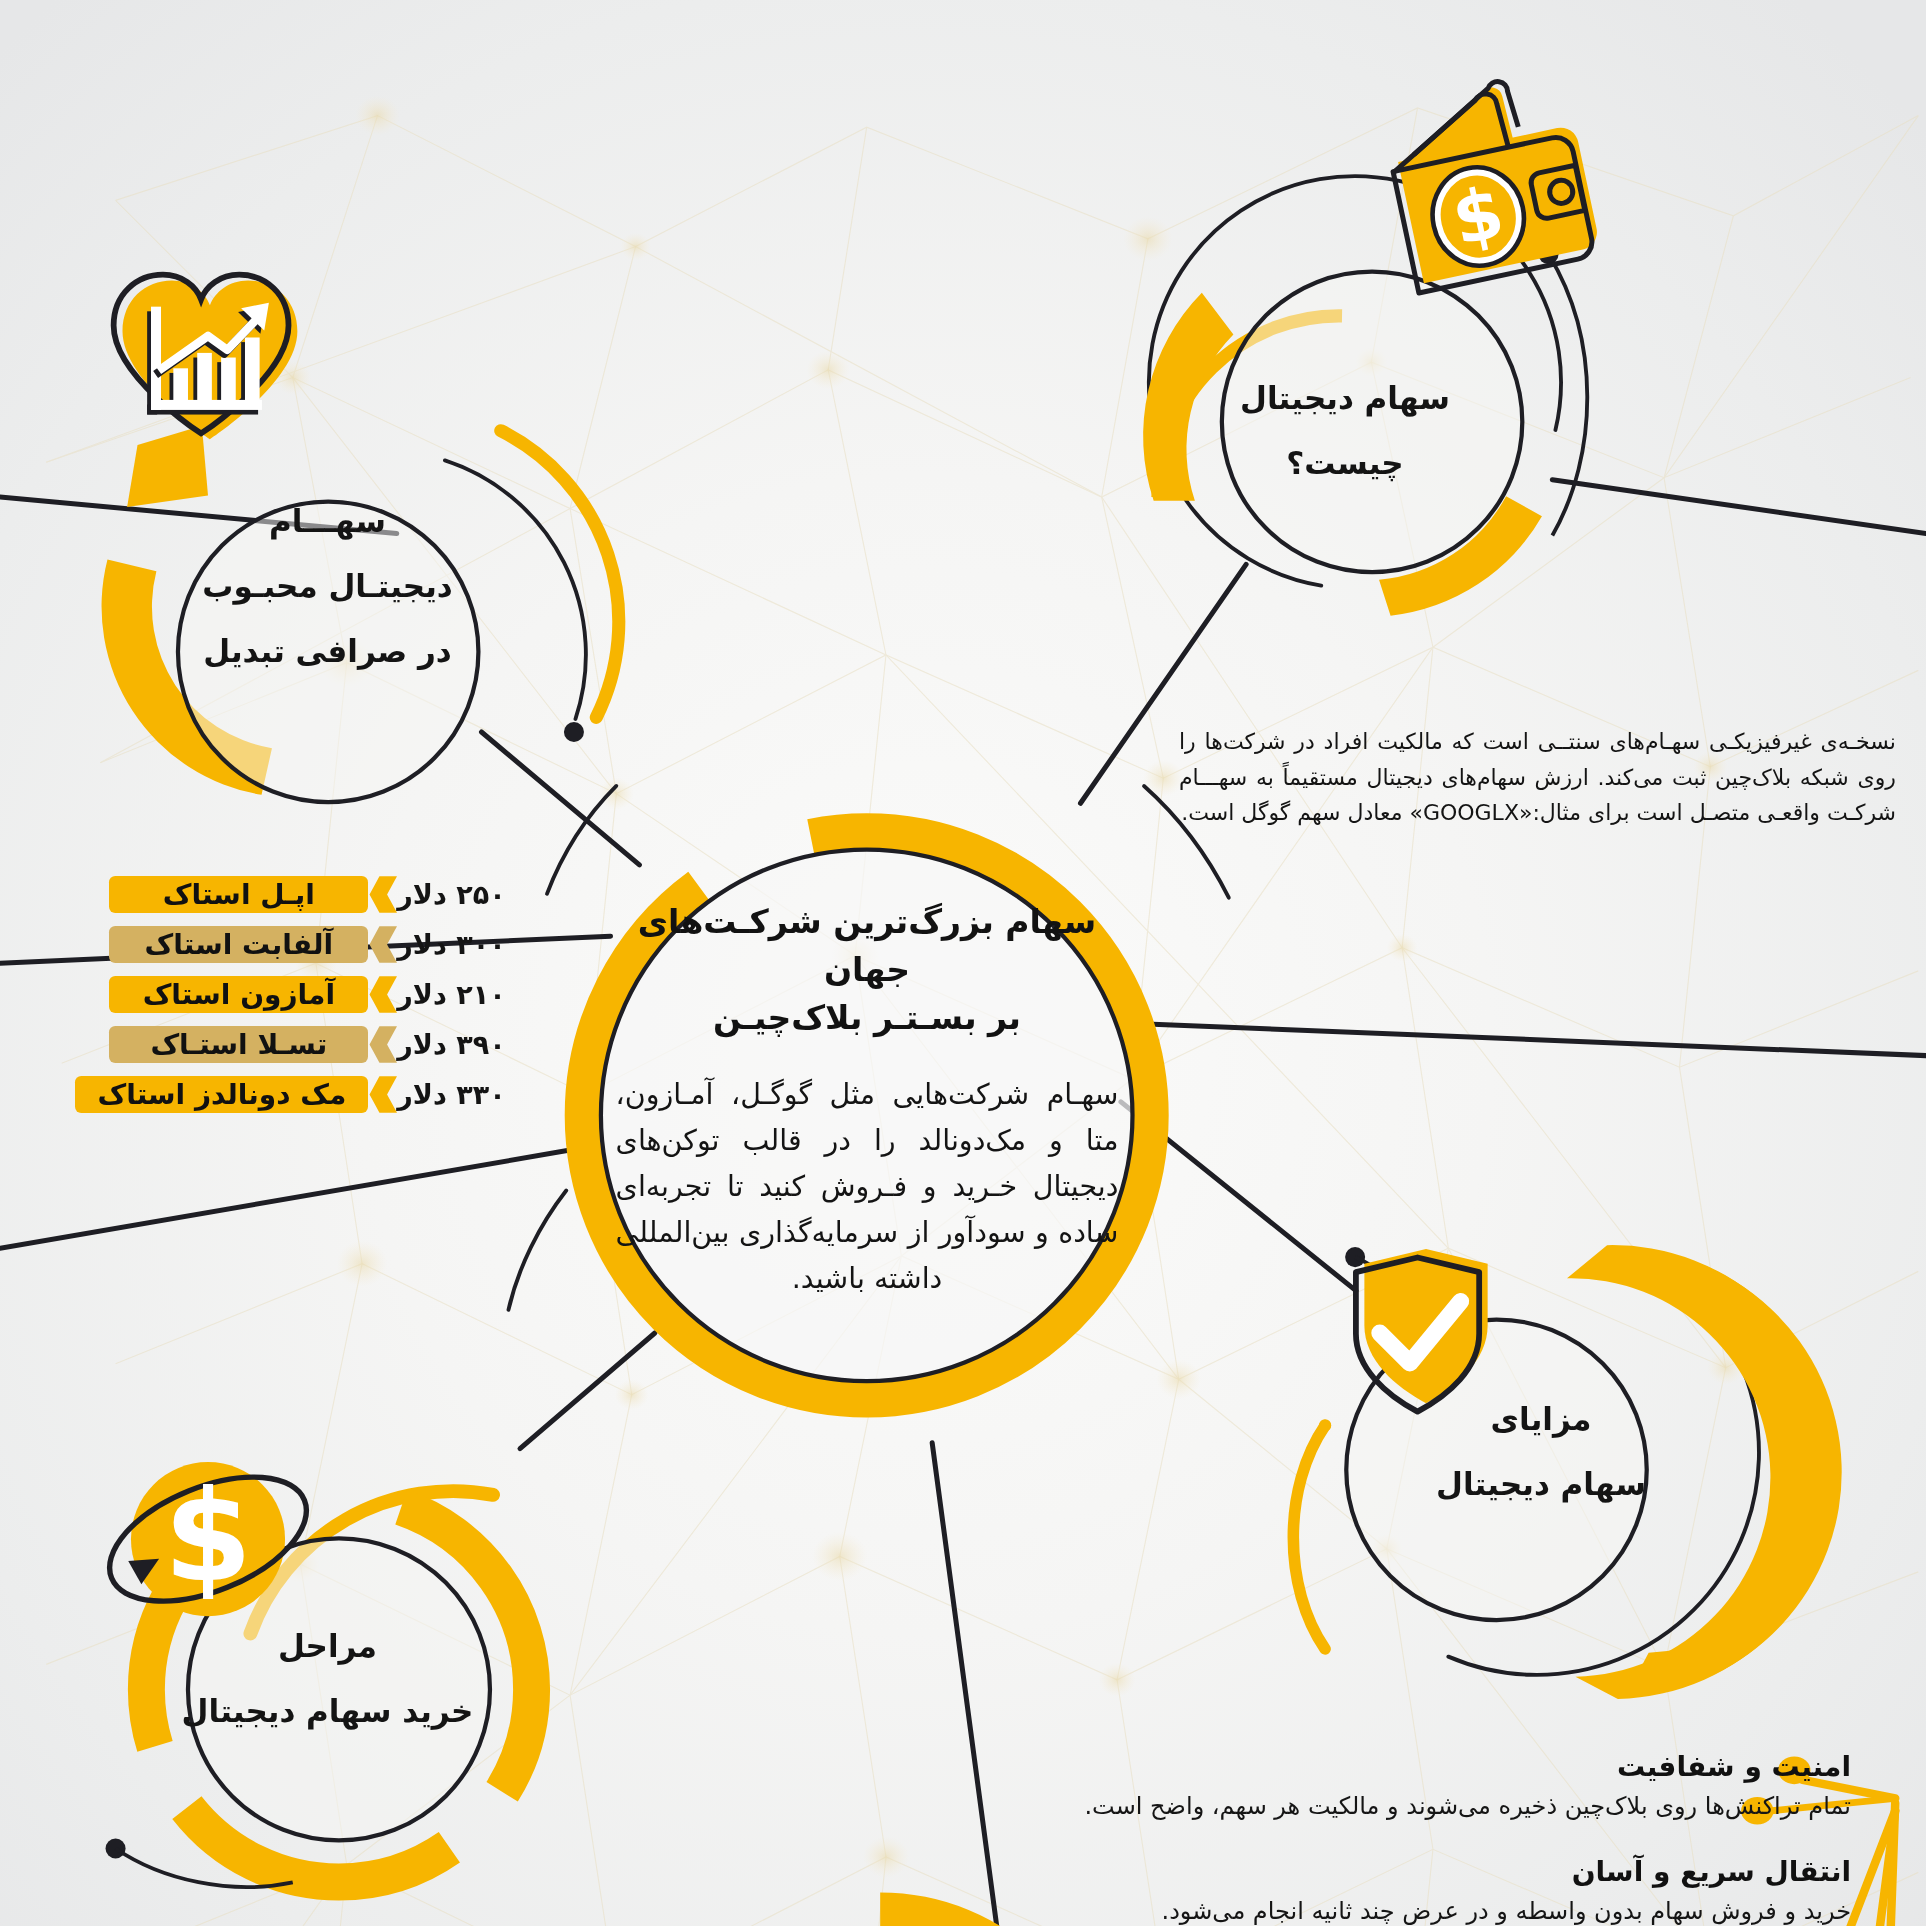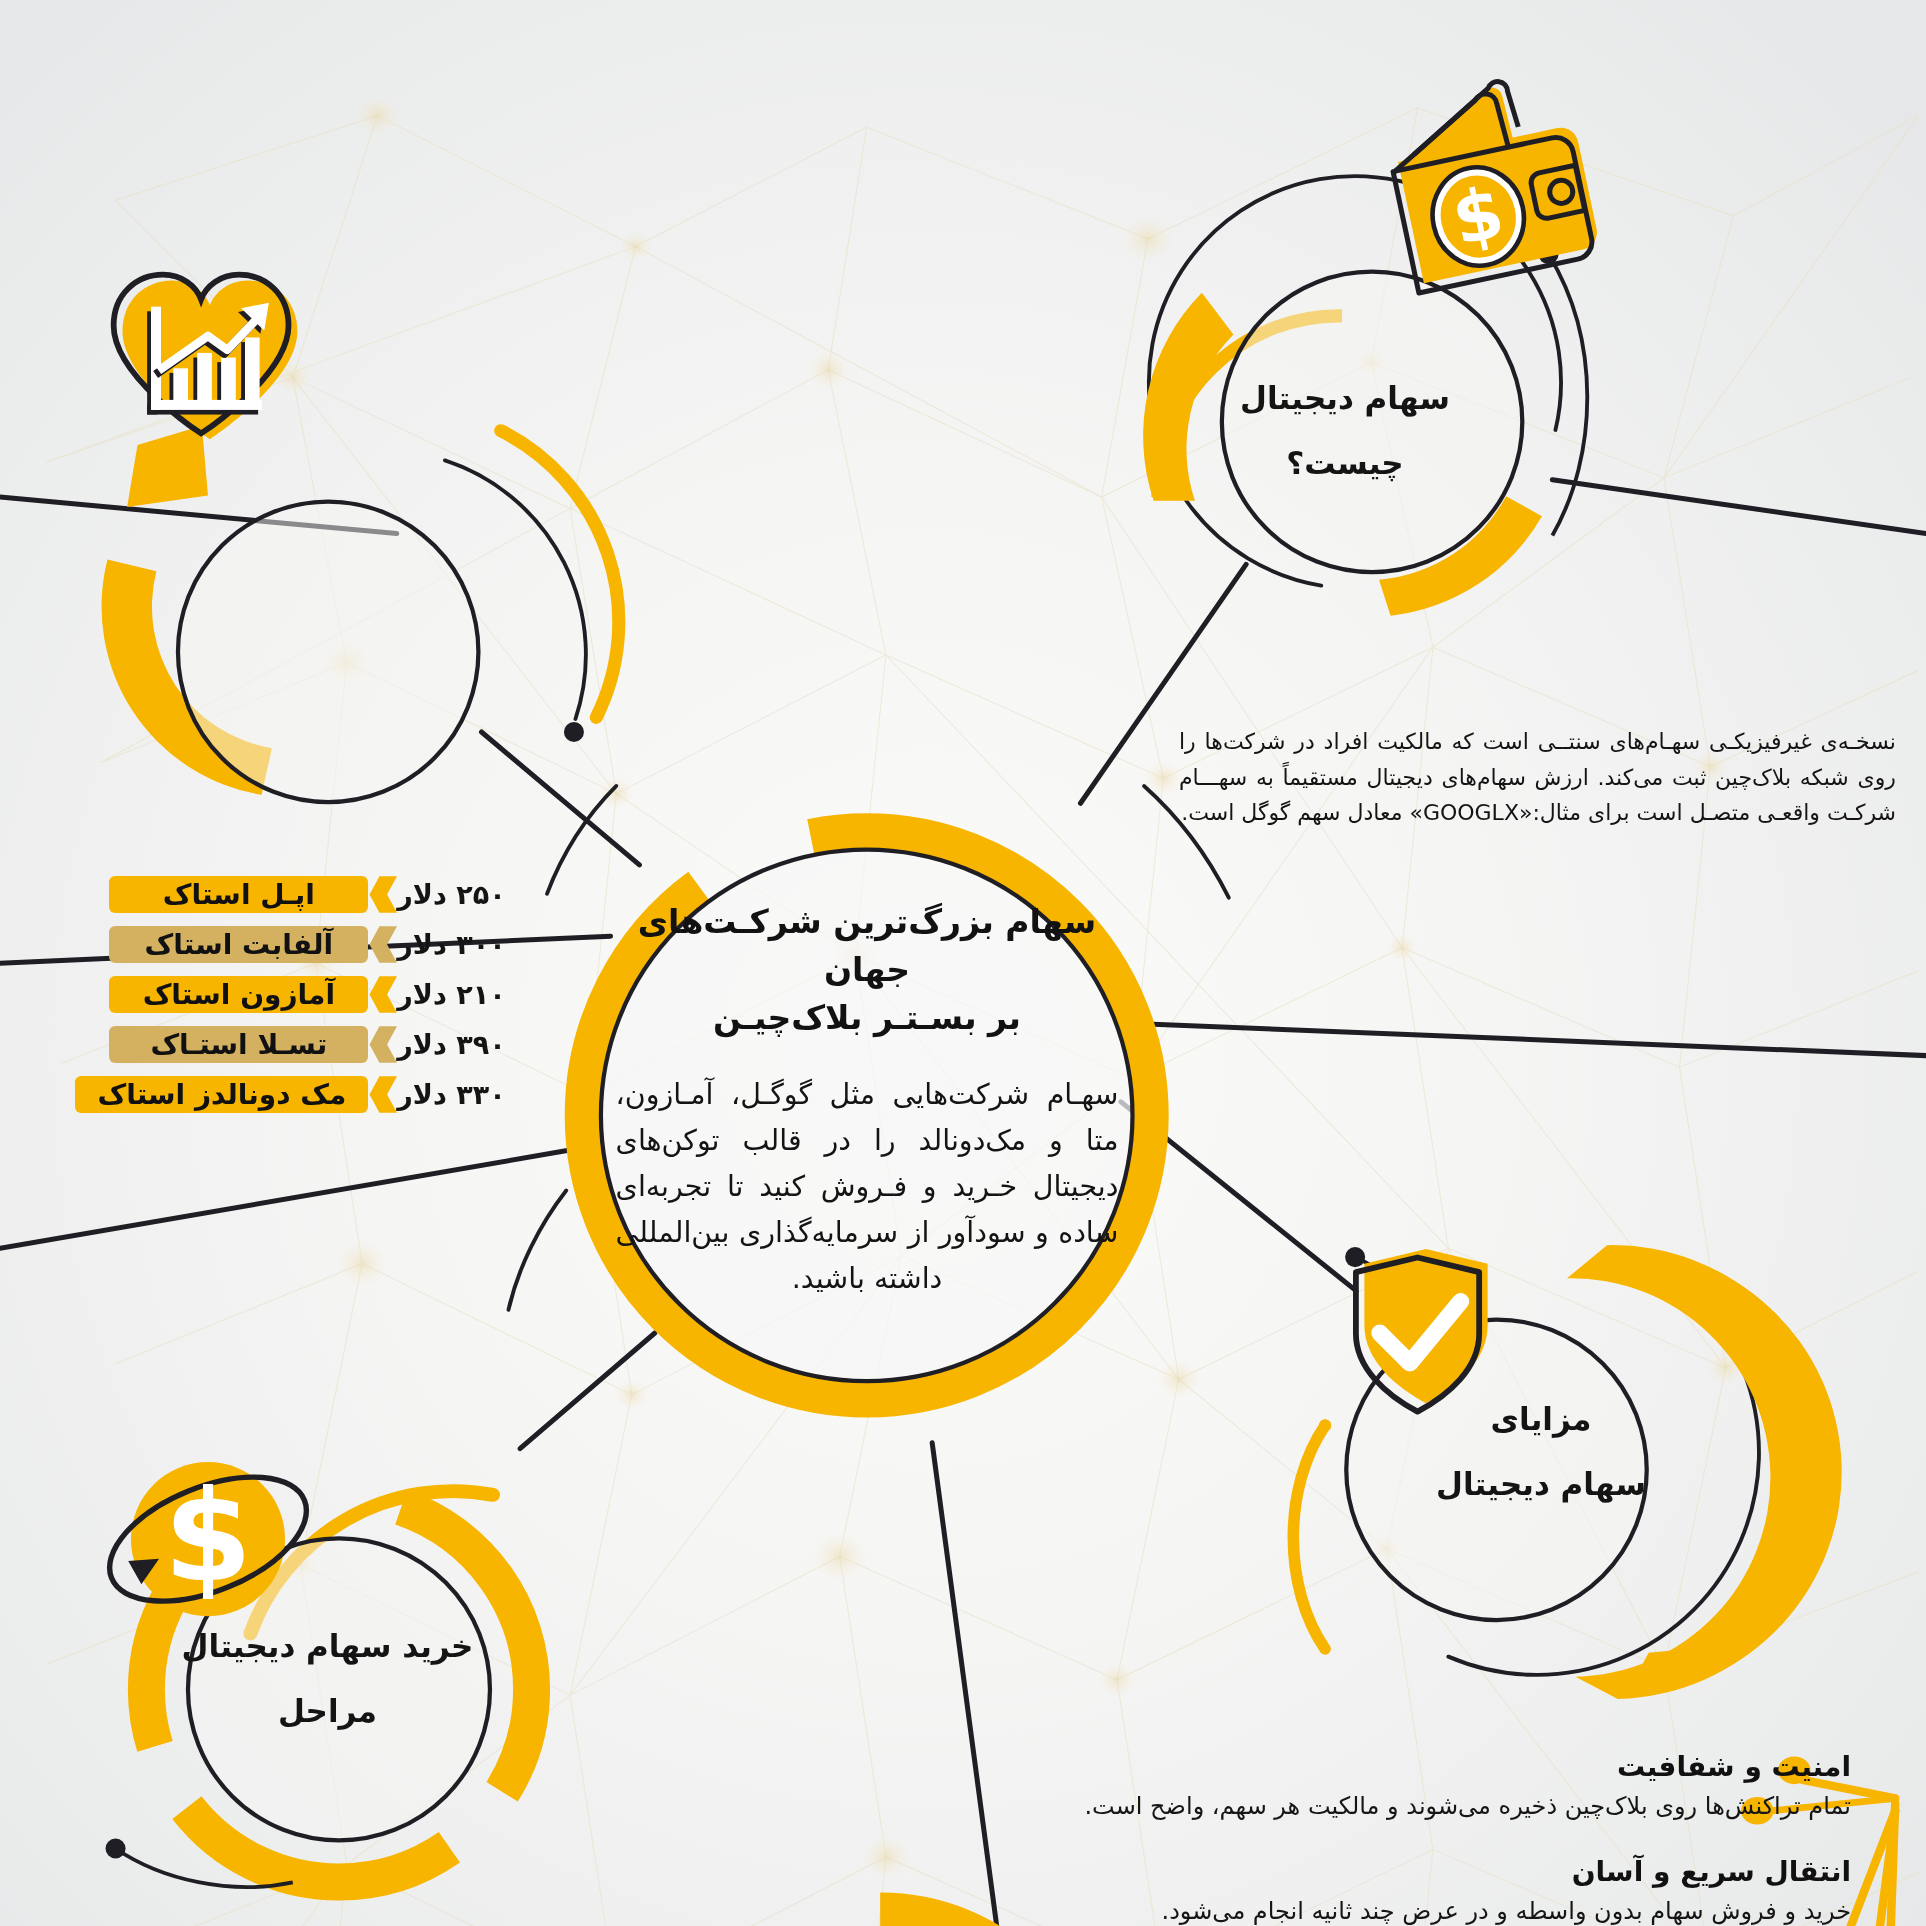--- a/index.html
+++ b/index.html
@@ -341,29 +341,34 @@
       <div>بر بسـتـر بلاک‌چیـن</div>
     </div>
     <div id="center-body">سهـام شرکت‌هایی مثل گوگـل، آمـازون، متا و مک‌دونالد را در قالب توکن‌های دیجیتال خـرید و فـروش کنید تا تجربه‌ای ساده و سودآور از سرمایه‌گذاری بین‌المللی داشته باشید.</div>
   </div>
 
   <div class="txt nodeTitle" id="n-what">
     <div>سهام دیجیتال</div>
     <div>چیست؟</div>
   </div>
 
+  <div class="txt nodeTitle" id="n-popular">
+    <div>سهـــام</div>
+    <div>دیجیتـال محبـوب</div>
+    <div>در صرافی تبدیل</div>
+  </div>
 
   <div class="txt nodeTitle" id="n-benefit">
     <div>مزایای</div>
     <div>سهام دیجیتال</div>
   </div>
 
   <div class="txt nodeTitle" id="n-steps">
+    <div>مراحل</div>
     <div>خرید سهام دیجیتال</div>
-    <div>مراحل</div>
   </div>
 
   <div class="txt" id="p-what">نسخـه‌ی غیرفیزیکـی سهـام‌های سنتــی است که مالکیت افراد در شرکت‌ها را روی شبکه بلاک‌چین ثبت می‌کند. ارزش سهام‌های دیجیتال مستقیماً به سهـــام شرکـت واقعـی متصـل است برای مثال:«GOOGLX» معادل سهم گوگل است.</div>
 
   <div id="stocks">
       <div class="stock-row">
         <span class="stock-price">۲۵۰ دلار</span>
         <span class="arrowhead">
           <svg width="29" height="37" viewBox="0 0 76 96">
             <path d="M76,0 L30,0 L4,48 L30,96 L76,96 L50,48 Z" fill="#F7B500"></path>

